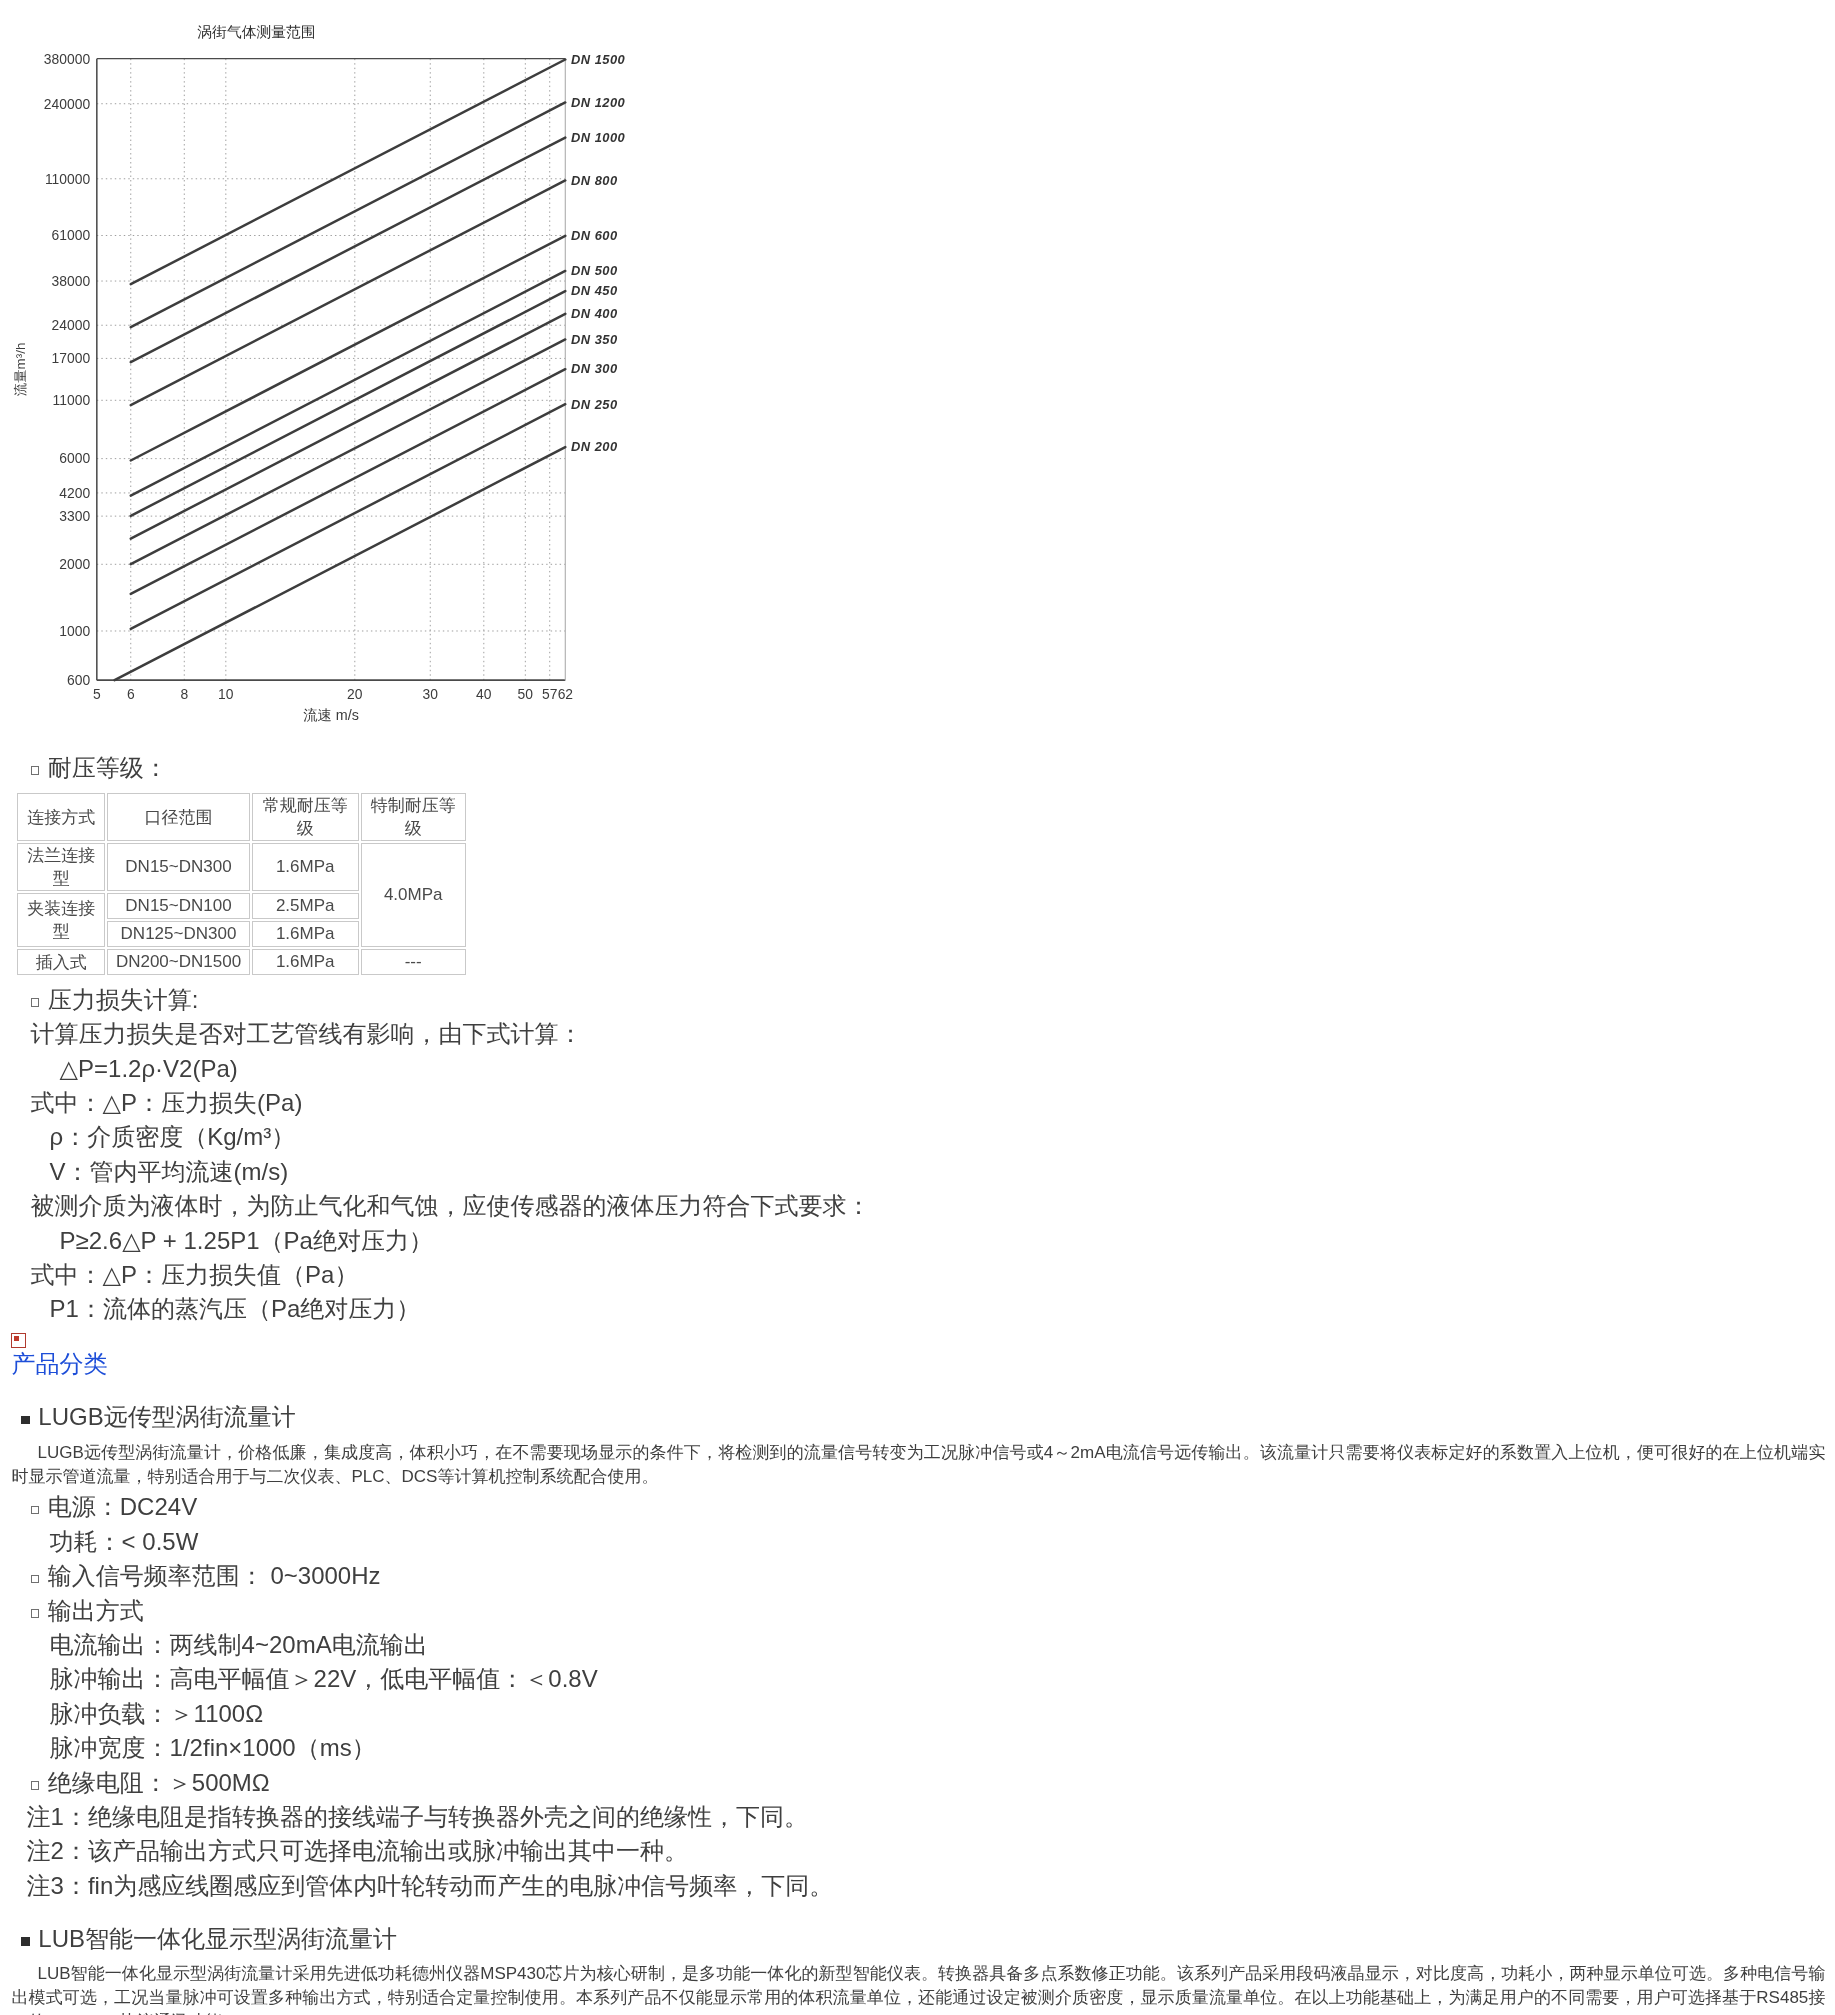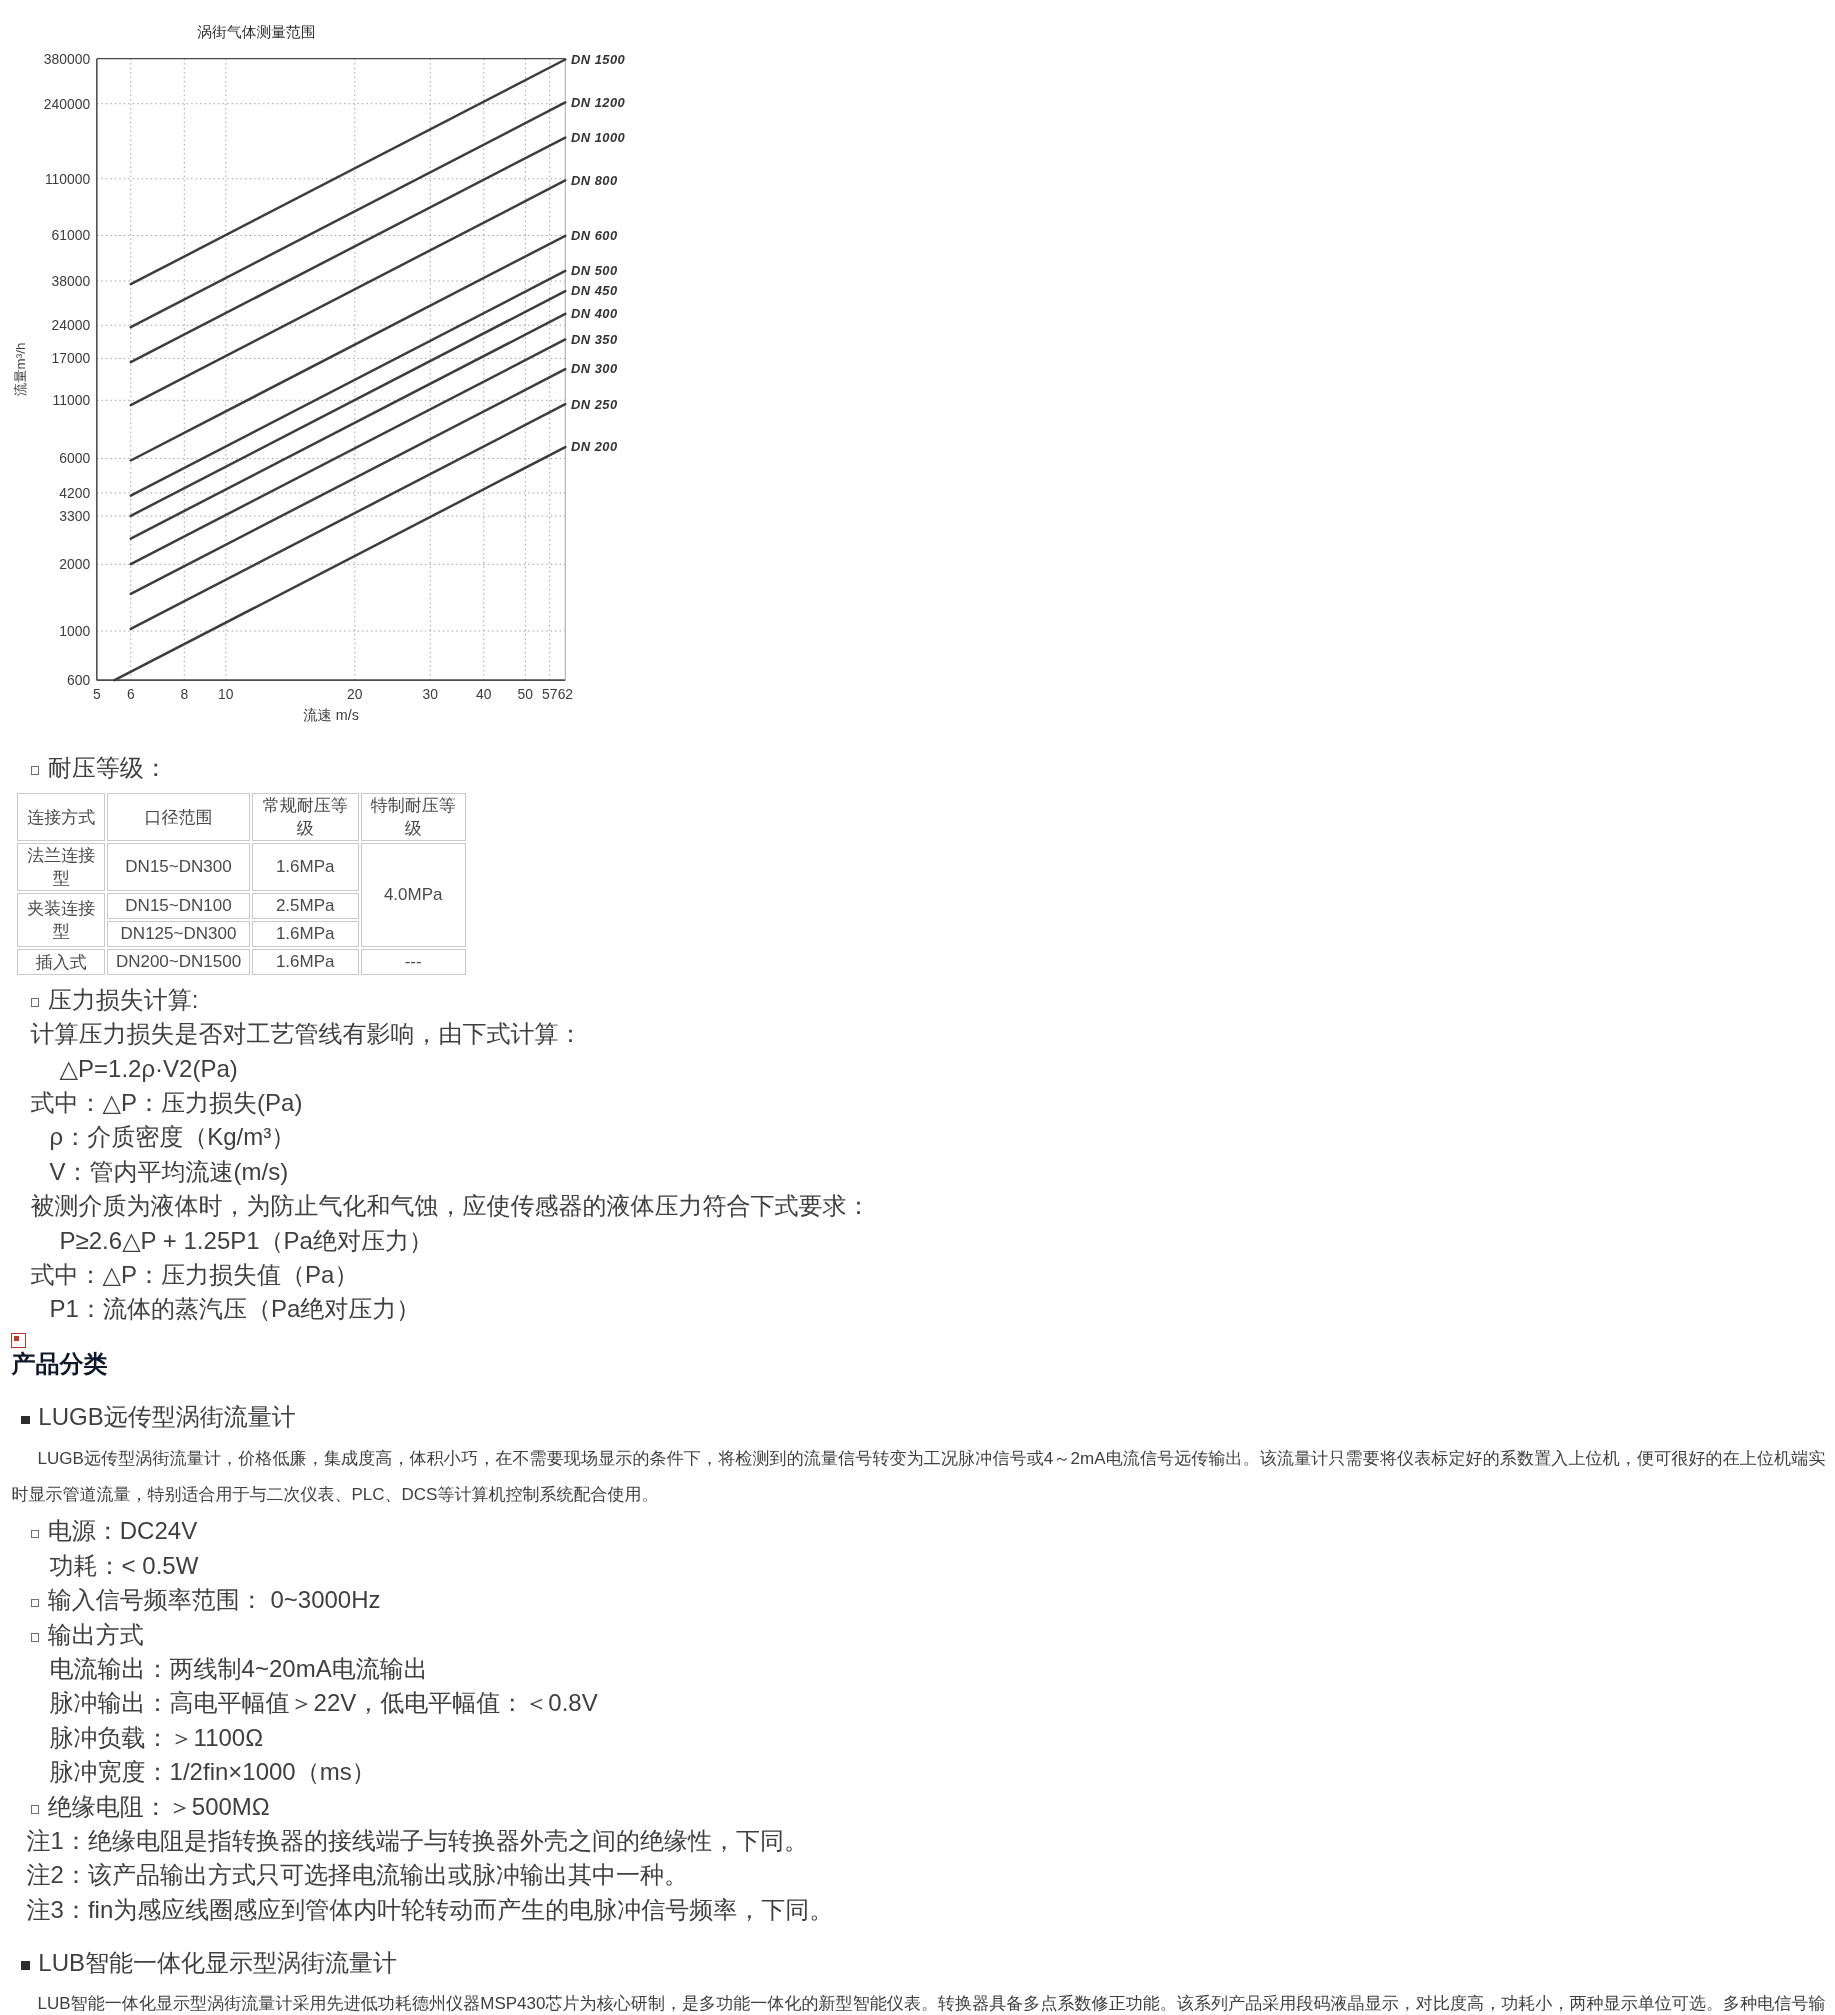--- a/index.html
+++ b/index.html
@@ -9,25 +9,25 @@
   svg text{font-family:"Liberation Sans","DejaVu Sans",sans-serif;}
   .content{padding:0 9.6px 0 9.6px;}
   .line{font-size:24px;line-height:21px;margin-bottom:13.4px;white-space:pre-wrap;}
   .mt-sec{margin-top:29px;}
   .pl-0{padding-left:1.9px;}
   .pl-a{padding-left:21px;}
   .pl-b{padding-left:40px;}
   .pl-c{padding-left:50px;}
   .pl-d{padding-left:17px;}
   .pl-e{padding-left:11.5px;margin-top:32px;}
-  .bold{font-weight:bold;color:#0f172a;}
+  .bold{font-weight:normal;color:#1d4ed8;}
   .bullet-hollow{display:inline-block;width:8.6px;height:8.6px;border:1.4px solid #707070;
                  margin-right:8.6px;vertical-align:1px;box-sizing:border-box;background:#fff;}
   .bullet-filled{display:inline-block;width:8.6px;height:8.6px;background:#2d2d2d;margin-right:8.6px;vertical-align:1px;}
-  .para{font-size:17px;line-height:36px;text-align:justify;text-indent:26px;margin:1.9px 0 7.6px 0;}
+  .para{font-size:17px;line-height:24px;text-align:justify;text-indent:26px;margin:1.9px 0 7.6px 0;}
   table.press{border-collapse:separate;border-spacing:2.9px;margin:3.8px 0 11.5px 5.7px;}
   table.press th,table.press td{border:1px solid #c9c9c9;font-size:17px;font-weight:normal;color:#4a4a4a;
                  text-align:center;height:24px;padding:0 7.6px;background:#fff;}
   .icon-line{margin-bottom:5.7px;line-height:13.4px;}
   .broken-icon{display:inline-block;width:12.4px;height:12.4px;border:1px solid #b03a2e;position:relative;}
   .broken-icon::after{content:"";position:absolute;left:1.9px;top:1.9px;width:4.8px;height:4.8px;background:#c0392b;}
 </style>
 </head>
 <body>
 

